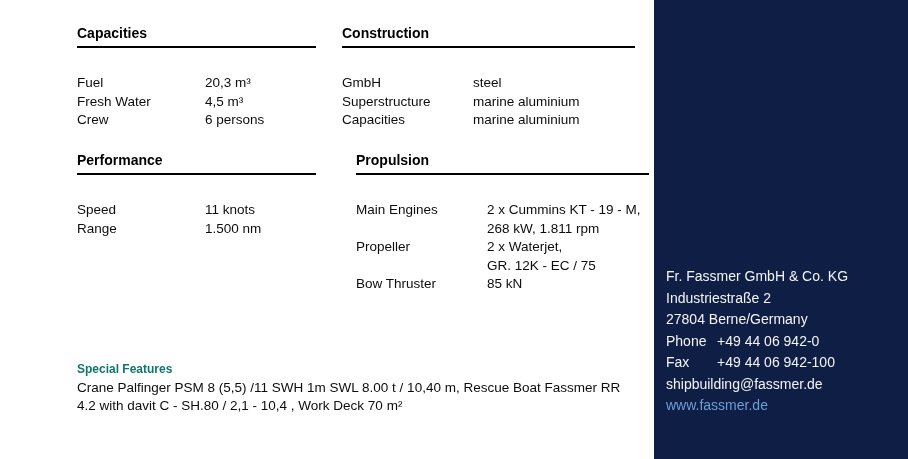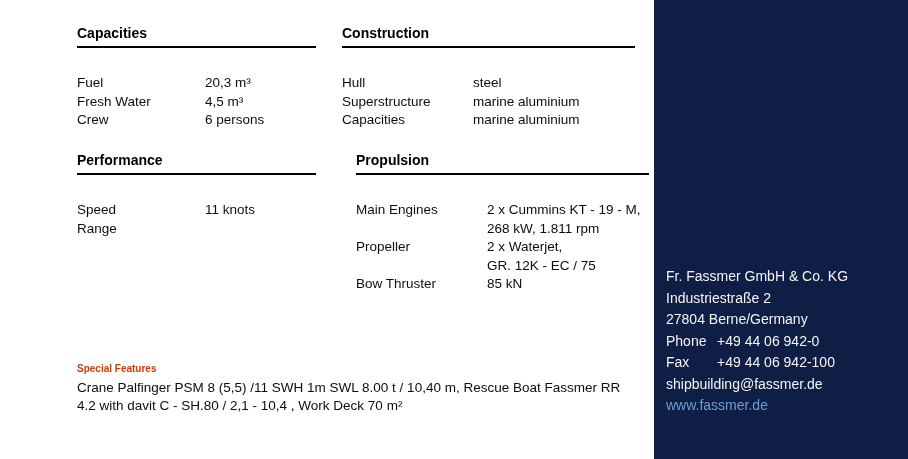--- a/index.html
+++ b/index.html
@@ -44,23 +44,23 @@
   .row .value { flex: 1 1 auto; white-space: nowrap; }
 
   #capacities   { left: 77px;  top: 25px;  width: 239px; }
   #construction { left: 342px; top: 25px;  width: 293px; }
   #performance  { left: 77px;  top: 152px; width: 239px; }
   #propulsion   { left: 356px; top: 152px; width: 293px; }
 
   #special { position: absolute; left: 77px; top: 360px; width: 558px; }
   .sf-title {
     font-weight: bold;
-    font-size: 10px;
+    font-size: 12px;
     line-height: 18.5px;
-    color: #c2410c;
+    color: #0f766e;
   }
   .sf-text {
     font-size: 13.5px;
     line-height: 18.5px;
   }
 
   .sidebar {
     position: absolute;
     left: 654px; top: 0;
     width: 254px; height: 459px;
@@ -103,21 +103,21 @@
         <span class="value">6 persons</span>
       </div>
     </div>
   </div>
 
   <div class="section right" id="construction">
     <div class="section-title">Construction</div>
     <div class="rule"></div>
     <div class="rows">
       <div class="row">
-        <span class="label">Hull</span>
+        <span class="label">GmbH</span>
         <span class="value">steel</span>
       </div>
       <div class="row">
         <span class="label">Superstructure</span>
         <span class="value">marine aluminium</span>
       </div>
       <div class="row">
         <span class="label">Capacities</span>
         <span class="value">marine aluminium</span>
       </div>
@@ -127,20 +127,21 @@
   <div class="section" id="performance">
     <div class="section-title">Performance</div>
     <div class="rule"></div>
     <div class="rows">
       <div class="row">
         <span class="label">Speed</span>
         <span class="value">11 knots</span>
       </div>
       <div class="row">
         <span class="label">Range</span>
+        <span class="value">1.500 nm</span>
       </div>
     </div>
   </div>
 
   <div class="section right" id="propulsion">
     <div class="section-title">Propulsion</div>
     <div class="rule"></div>
     <div class="rows">
       <div class="row">
         <span class="label">Main Engines</span>

